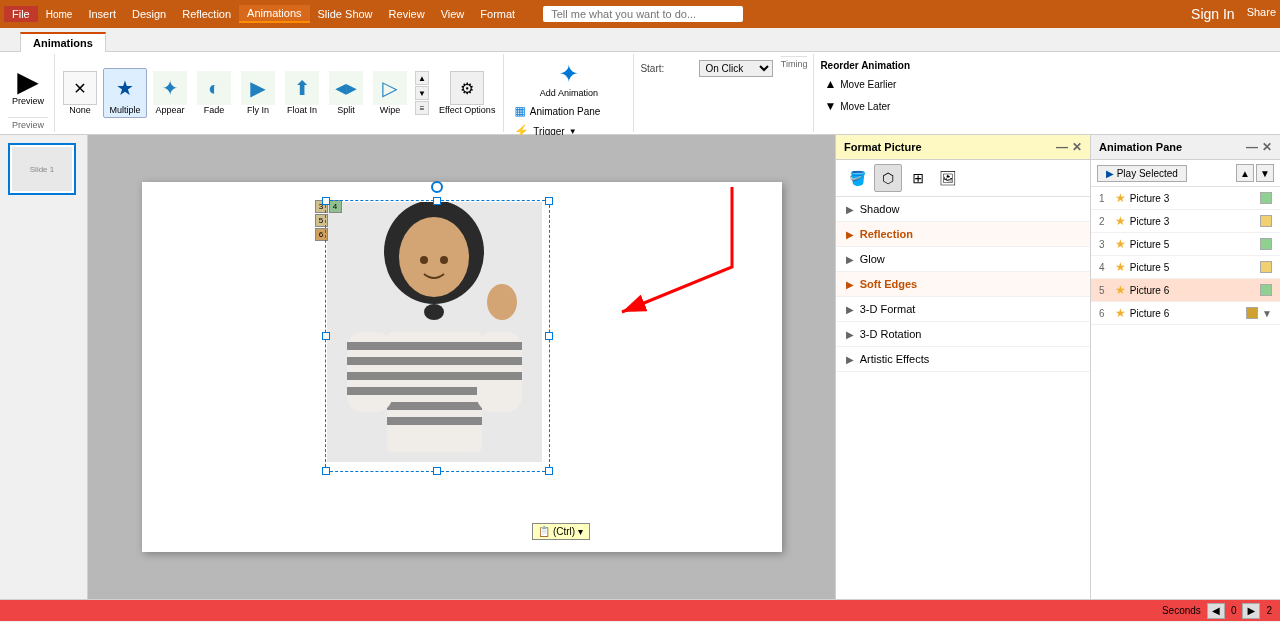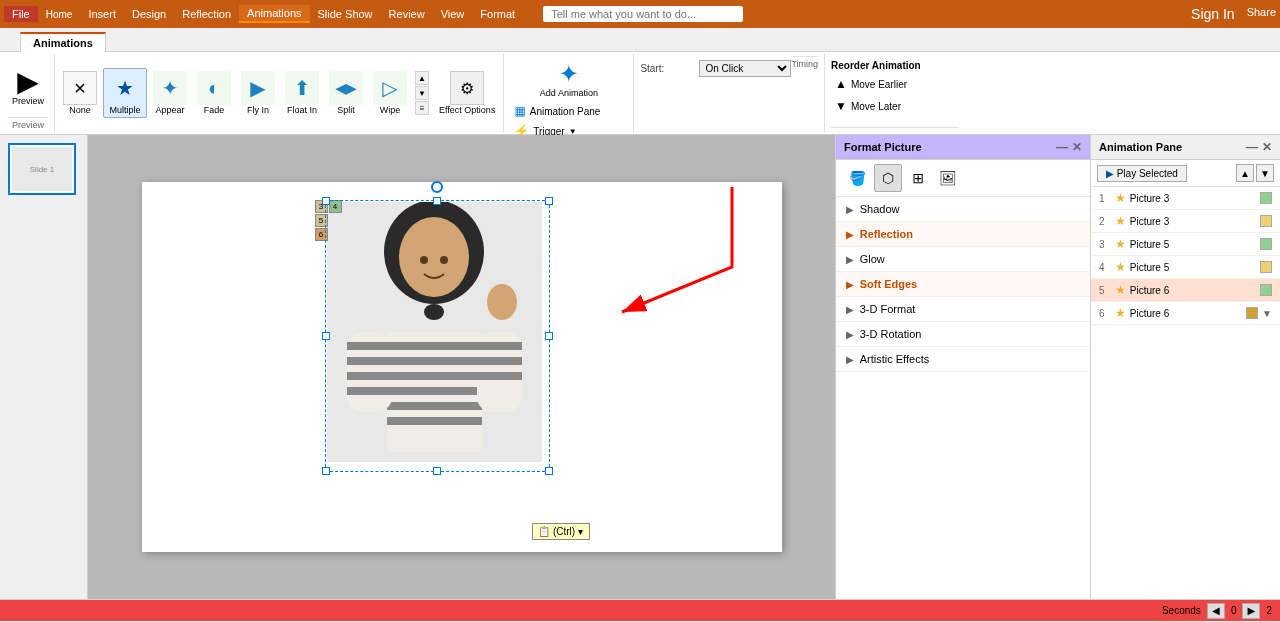--- a/index.html
+++ b/index.html
@@ -129,29 +129,29 @@
           <span>Animation Painter</span>
         </div>
       </div>
       <div style="font-size:9px; color:#666; text-align:center; border-top:1px solid #e0e0e0; padding-top:2px;">Advanced Animation</div>
     </div>
 
     <div style="display:flex; flex-direction:row; padding:2px 6px; border-right:1px solid #e0e0e0; min-width:180px;">
       <div style="flex:1; display:flex; flex-direction:column; gap:4px; padding:4px 0;">
         <div style="display:flex; align-items:center; gap:4px;">
           <span style="font-size:10px; width:55px; color:#444;">Start:</span>
-          <select style="width:92px; border:1px solid #aaa; padding:1px; font-size:10px;">
+          <select style="width:74px; border:1px solid #aaa; padding:1px; font-size:10px;">
             <option>On Click</option>
           </select>
         </div>
       </div>
       <div style="font-size:9px; color:#666; text-align:center; border-top:1px solid #e0e0e0; padding-top:2px;">Timing</div>
     </div>
 
-    <div style="display:flex; flex-direction:column; padding:2px 6px; min-width:140px;justify-content:space-between;">
+    <div style="display:flex; flex-direction:row; padding:2px 6px; min-width:140px;justify-content:space-between;">
       <div style="flex:1; display:flex; flex-direction:column; gap:4px; padding:4px 0;">
         <div style="font-size:10px; font-weight:bold;">Reorder Animation</div>
         <div style="display:flex; align-items:center; gap:4px; padding:2px 4px; cursor:pointer; font-size:10px;">
           <span style="font-size:12px;">▲</span>
           <span>Move Earlier</span>
         </div>
         <div style="display:flex; align-items:center; gap:4px; padding:2px 4px; cursor:pointer; font-size:10px;">
           <span style="font-size:12px;">▼</span>
           <span>Move Later</span>
         </div>
@@ -247,21 +247,21 @@
           <marker id="arrowhead" markerWidth="8" markerHeight="6" refX="8" refY="3" orient="auto">
             <polygon points="0 0, 8 3, 0 6" fill="red"></polygon>
           </marker>
         </defs>
         <path d="M 590 5 L 590 85 L 480 130" stroke="red" stroke-width="3" fill="none" marker-end="url(#arrowhead)"></path>
       </svg>
     </div>
   </div>
 
   <div style="width:255px; background:white; border-left:1px solid #d0d0d0; display:flex; flex-direction:column;">
-    <div style="background:#c4b5fd; padding:5px 8px; font-weight:bold; font-size:11px; display:flex; justify-content:space-between; align-items:center; border-bottom:1px solid #d0d0d0;text-align:right;">
+    <div style="background:#fef9c3; padding:5px 8px; font-weight:bold; font-size:11px; display:flex; justify-content:space-between; align-items:center; border-bottom:1px solid #d0d0d0;text-align:right;">
       <span>Format Picture</span>
       <div style="display:flex; gap:4px;">
         <span style="cursor:pointer; font-size:12px; color:#666;">—</span>
         <span style="cursor:pointer; font-size:12px; color:#666;">✕</span>
       </div>
     </div>
 
     <div style="display:flex; gap:2px; padding:4px 8px; border-bottom:1px solid #e0e0e0;">
       <div style="width:28px; height:28px; display:flex; align-items:center; justify-content:center; cursor:pointer; border-radius:2px; font-size:14px;" title="Fill &amp; Line">🪣</div>
       <div style="width:28px; height:28px; display:flex; align-items:center; justify-content:center; cursor:pointer; border-radius:2px; font-size:14px; background:#e0e0e0; border:1px solid #aaa;" title="Effects">⬡</div>

